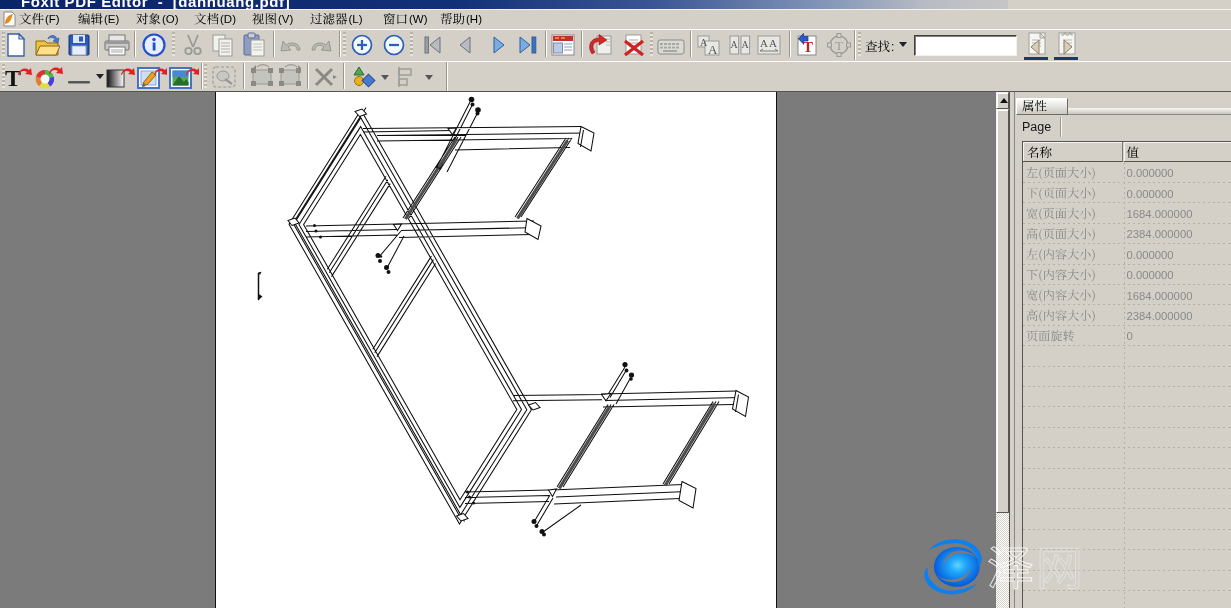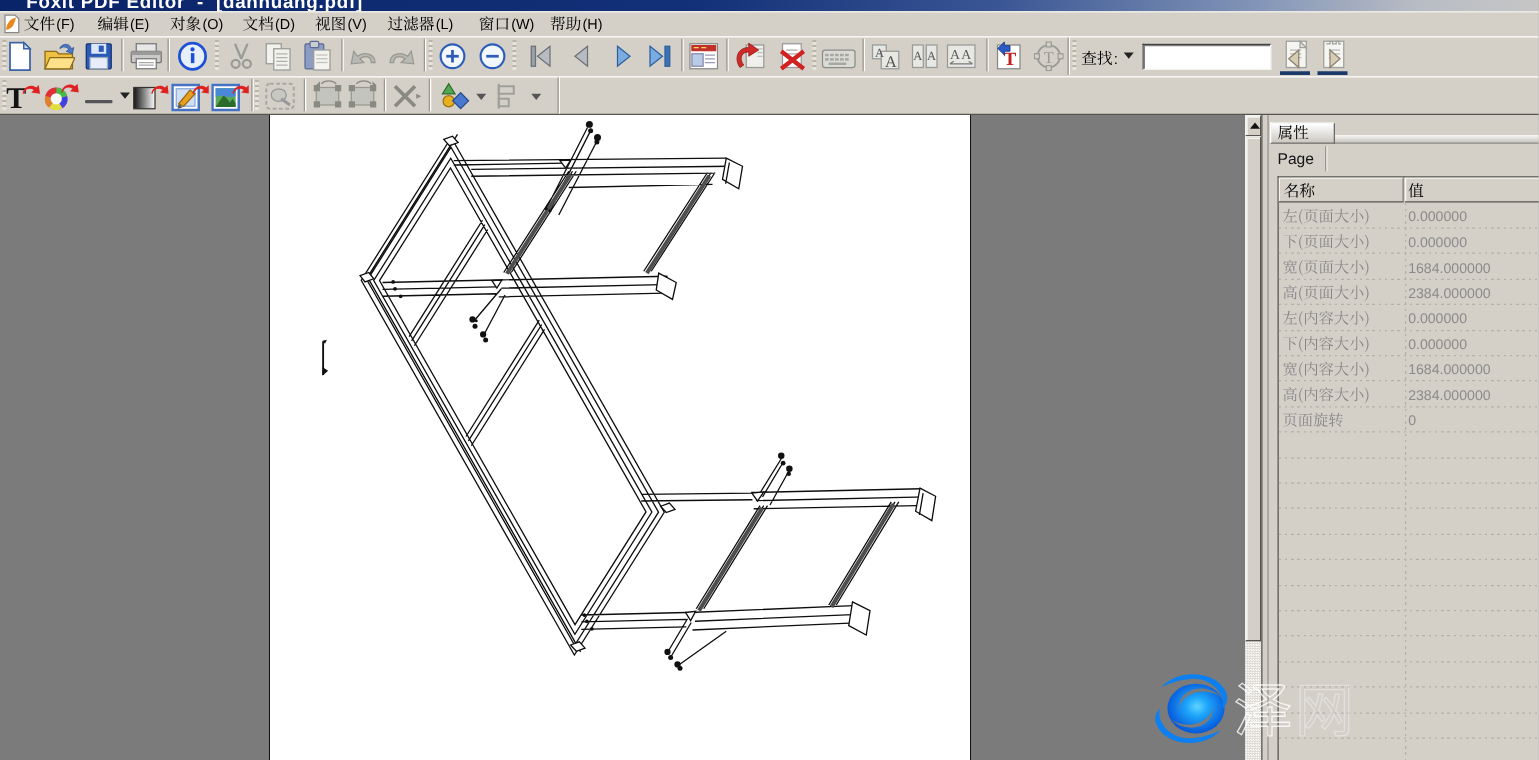--- a/index.html
+++ b/index.html
@@ -1,20 +1,20 @@
 <!DOCTYPE html>
 <html><head><meta charset="utf-8"><style>
 *{margin:0;padding:0;box-sizing:border-box}
 body{width:1231px;height:608px;overflow:hidden;position:relative;font-family:"Liberation Sans",sans-serif;background:#d4d0c8}
 .abs{position:absolute}
 .grip{position:absolute;width:3px;height:24px;background:repeating-linear-gradient(to bottom,#b8b4a8 0 2px,#e8e4dc 2px 4px)}
 .dashh{position:absolute;left:8px;width:208px;height:1px;background:repeating-linear-gradient(to right,#b4b0a8 0 2px,transparent 2px 5px)}
 </style></head><body>
 
-<div class="abs" style="left:0;top:0;width:1231px;height:9px;background:linear-gradient(to right,#0a2468 0%,#123078 45%,#3a5694 65%,#8496b8 82%,#b8bcc4 92%,#c6c6c6 100%)">
+<div class="abs" style="left:0;top:0;width:1008px;height:9px;background:linear-gradient(to right,#0a2468 0%,#123078 45%,#3a5694 65%,#8496b8 82%,#b8bcc4 92%,#c6c6c6 100%)">
  <div class="abs" style="left:2px;top:-6px;width:12px;height:14px;background:radial-gradient(circle at 50% 60%,#f8f8f8 18%,#d860b8 45%,#8c3494 80%)border-radius:2px"></div>
  <div class="abs" style="left:21px;top:-7px;color:#fff;font-weight:bold;font-size:15px;letter-spacing:.6px;white-space:nowrap">Foxit PDF Editor&nbsp;&nbsp;-&nbsp;&nbsp;[danhuang.pdf]</div>
 </div>
 
 <div class="abs" style="left:0;top:9px;width:1231px;height:20px;background:#d4d0c8;border-top:1px solid #f4f2ee"></div>
 <div class="abs" style="left:2px;top:11px;width:15px;height:16px">
  <svg width="15" height="16">
       <path d="M2 1h8l3 3v11H2Z" fill="#fdfdfb" stroke="#888"></path>
       <path d="M3 13c0-5 3-9 8-10c-2 4-1 8-8 10Z" fill="#e8881c"></path>
     </svg>

